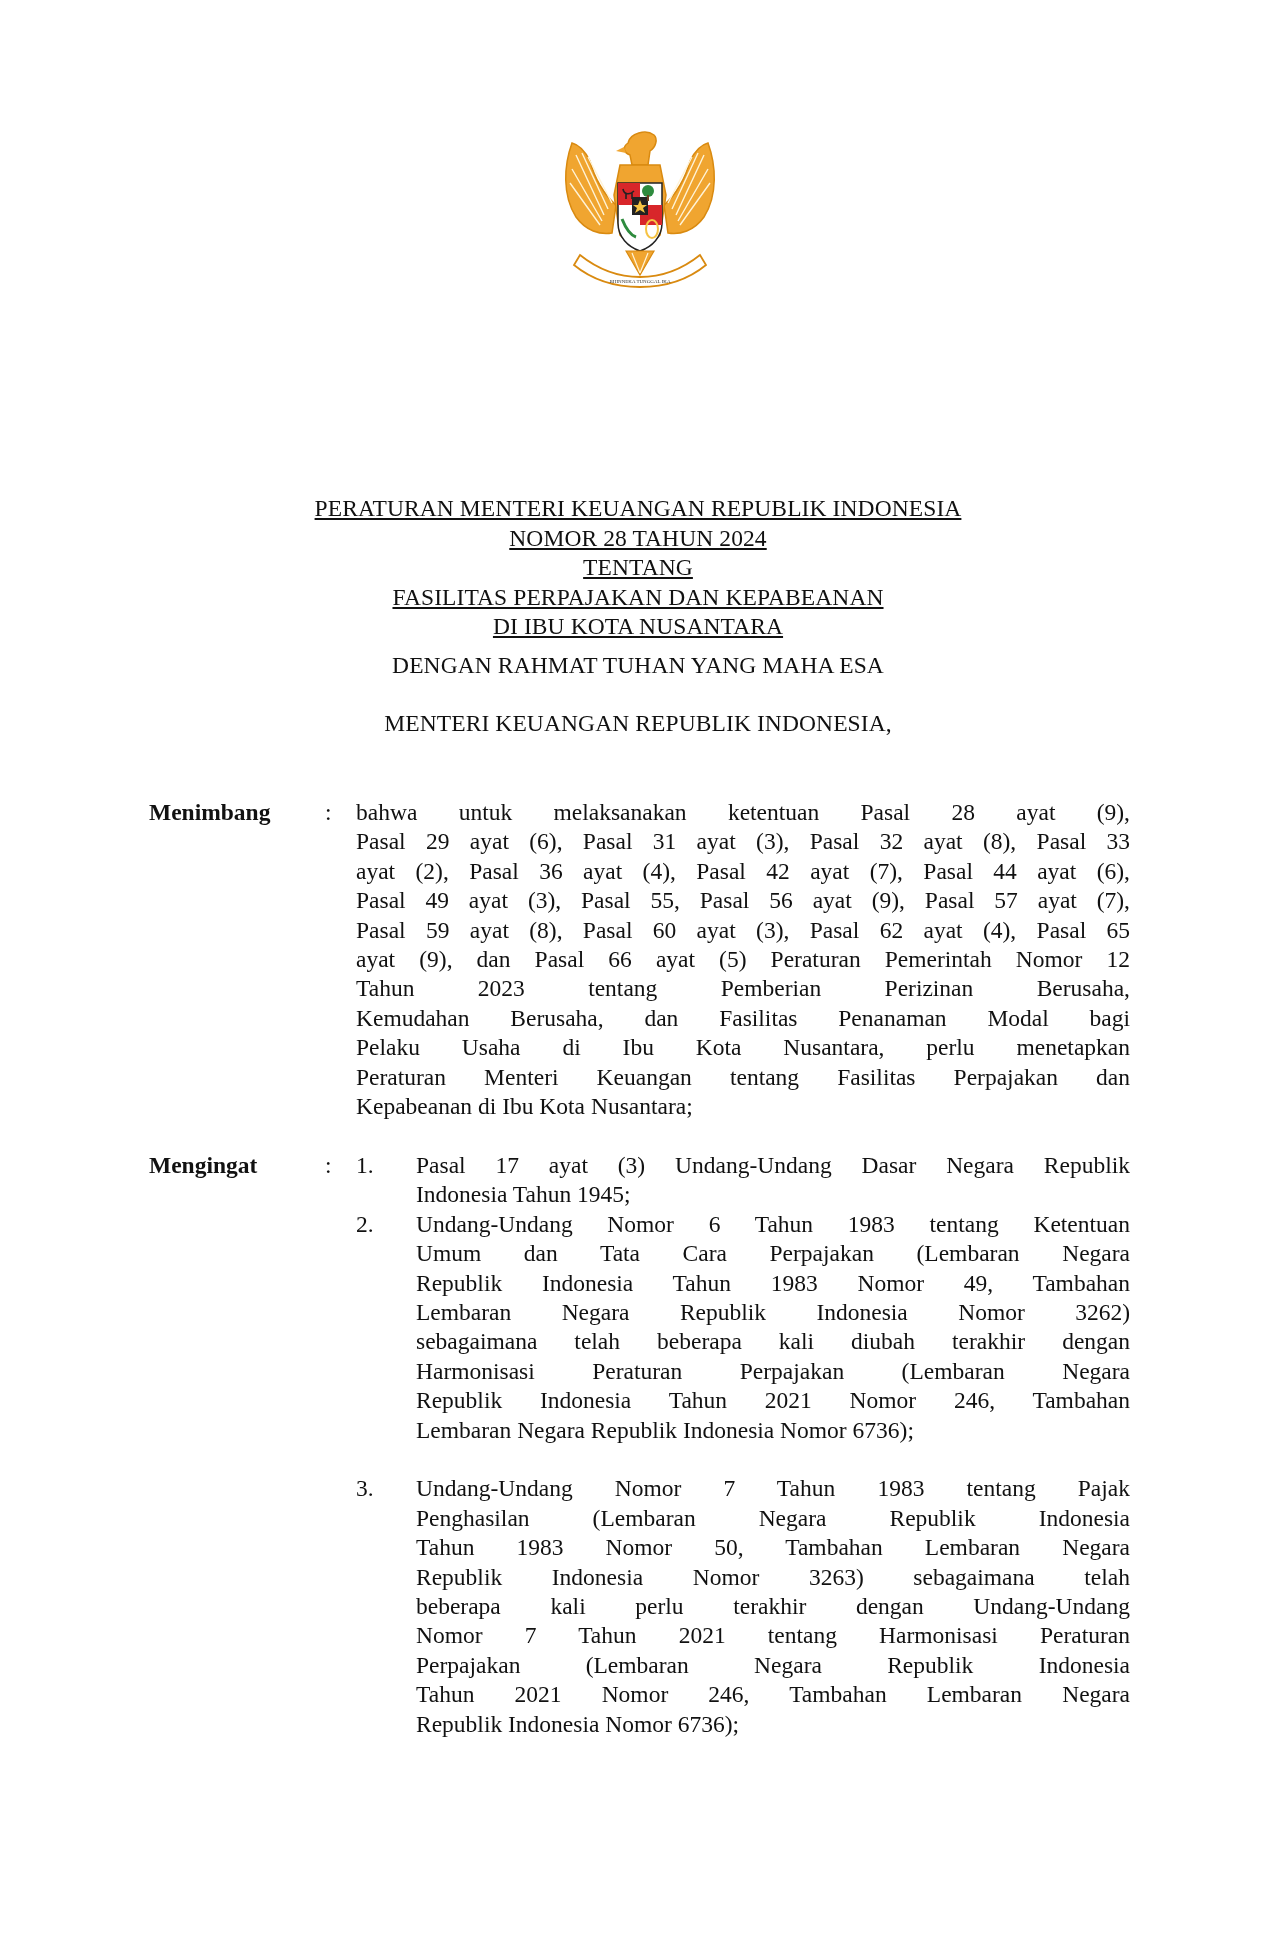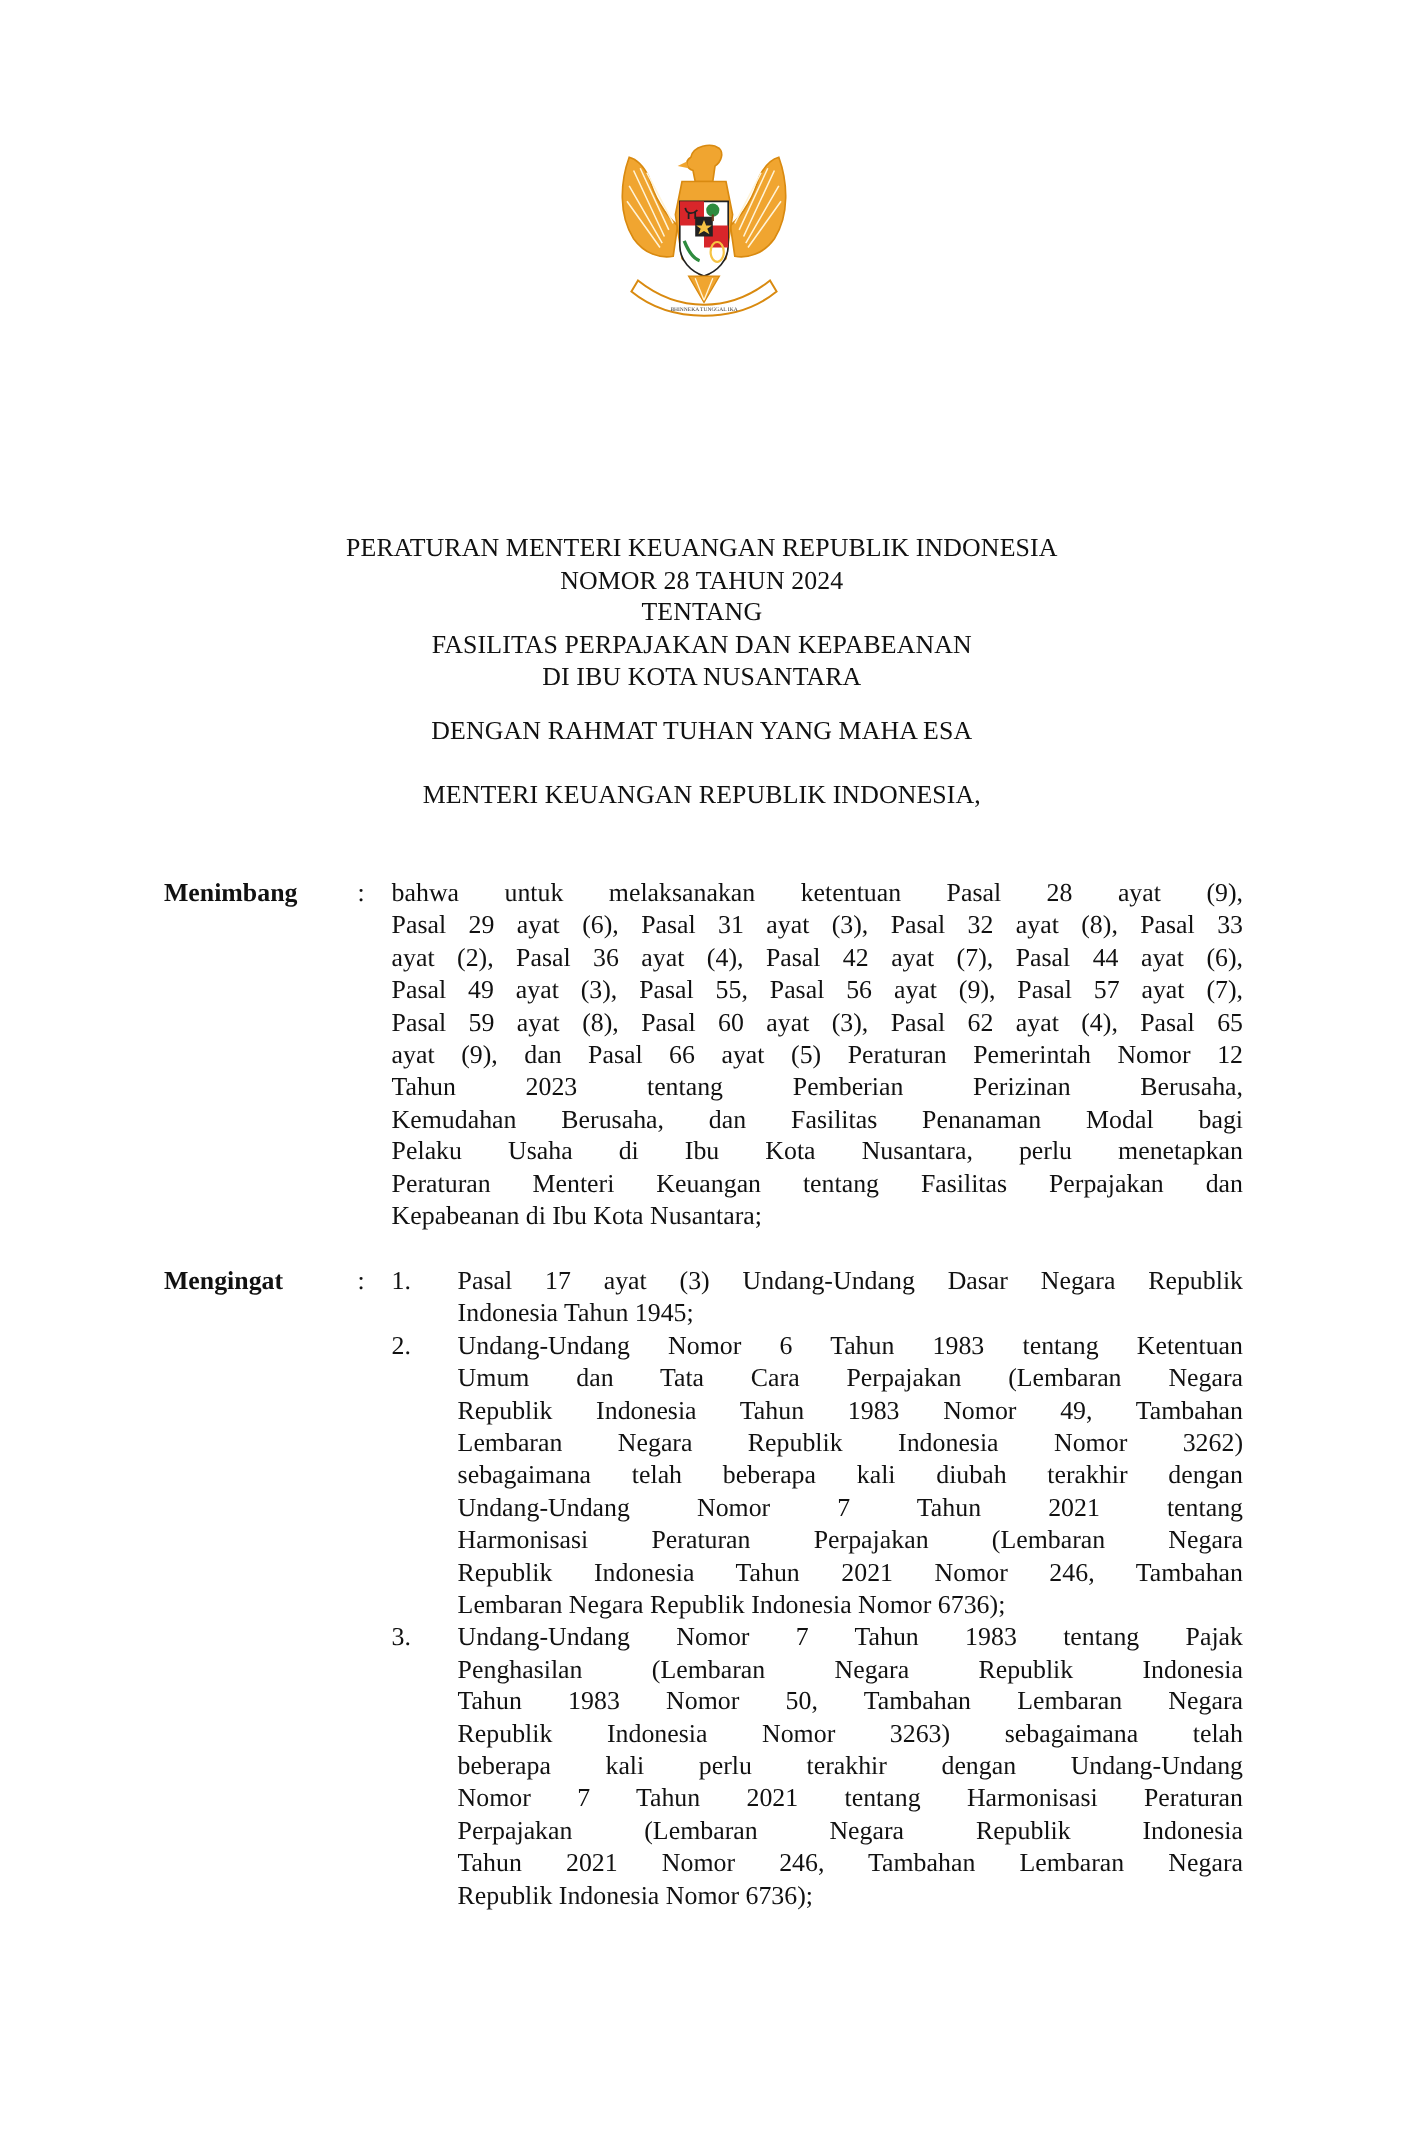--- a/index.html
+++ b/index.html
@@ -2,21 +2,21 @@
 <html><head>
 <meta charset="utf-8">
 <style>
   html, body { margin: 0; padding: 0; background: #ffffff; }
   body { width: 1276px; height: 1951px; position: relative; overflow: hidden;
          font-family: "Liberation Serif", "DejaVu Serif", serif; color: #111; }
   .emblem { position: absolute; left: 560px; top: 125px; width: 160px; height: 170px; }
   .heading { position: absolute; left: 0; width: 1276px; text-align: center;
              font-size: 23.5px; line-height: 29.5px; letter-spacing: 0.1px; }
   .heading div { white-space: nowrap; }
-  .h-title { top: 484px; }
+  .h-title { top: 494px; text-decoration: underline; }
   .h-blessing { top: 651px; }
   .h-minister { top: 709px; }
   .section { position: absolute; left: 0; width: 1276px; font-size: 23.5px; line-height: 29.4px; }
   .label { position: absolute; left: 149px; white-space: nowrap; font-weight: bold; }
   .colon { position: absolute; left: 325px; }
   .body-text { position: absolute; left: 356px; width: 774px; text-align: justify; }
   .line { display: block; text-align: justify; text-align-last: justify; white-space: nowrap; height: 29.4px; }
   .line.last { text-align-last: left; }
   .sec-menimbang { top: 798px; }
   .sec-mengingat { top: 1151px; }
@@ -102,21 +102,20 @@
   </div>
 
   <div class="list-item" style="position:absolute; top:58.8px; left:0; width:1276px;">
     <span class="num">2.</span>
     <div class="item-text">
       <span class="line" style="white-space: normal; overflow: hidden;">Undang-Undang Nomor 6 Tahun 1983 tentang Ketentuan</span>
       <span class="line" style="white-space: normal; overflow: hidden;">Umum dan Tata Cara Perpajakan (Lembaran Negara</span>
       <span class="line" style="white-space: normal; overflow: hidden;">Republik Indonesia Tahun 1983 Nomor 49, Tambahan</span>
       <span class="line" style="white-space: normal; overflow: hidden;">Lembaran Negara Republik Indonesia Nomor 3262)</span>
       <span class="line" style="white-space: normal; overflow: hidden;">sebagaimana telah beberapa kali diubah terakhir dengan</span>
-      <span class="line" style="white-space: normal; overflow: hidden;">Undang-Undang Nomor 7 Tahun 2021 tentang</span>
       <span class="line" style="white-space: normal; overflow: hidden;">Harmonisasi Peraturan Perpajakan (Lembaran Negara</span>
       <span class="line" style="white-space: normal; overflow: hidden;">Republik Indonesia Tahun 2021 Nomor 246, Tambahan</span>
       <span class="line last" style="white-space: normal; overflow: hidden;">Lembaran Negara Republik Indonesia Nomor 6736);</span>
     </div>
   </div>
 
   <div class="list-item" style="position:absolute; top:323.4px; left:0; width:1276px;">
     <span class="num">3.</span>
     <div class="item-text">
       <span class="line" style="white-space: normal; overflow: hidden;">Undang-Undang Nomor 7 Tahun 1983 tentang Pajak</span>

